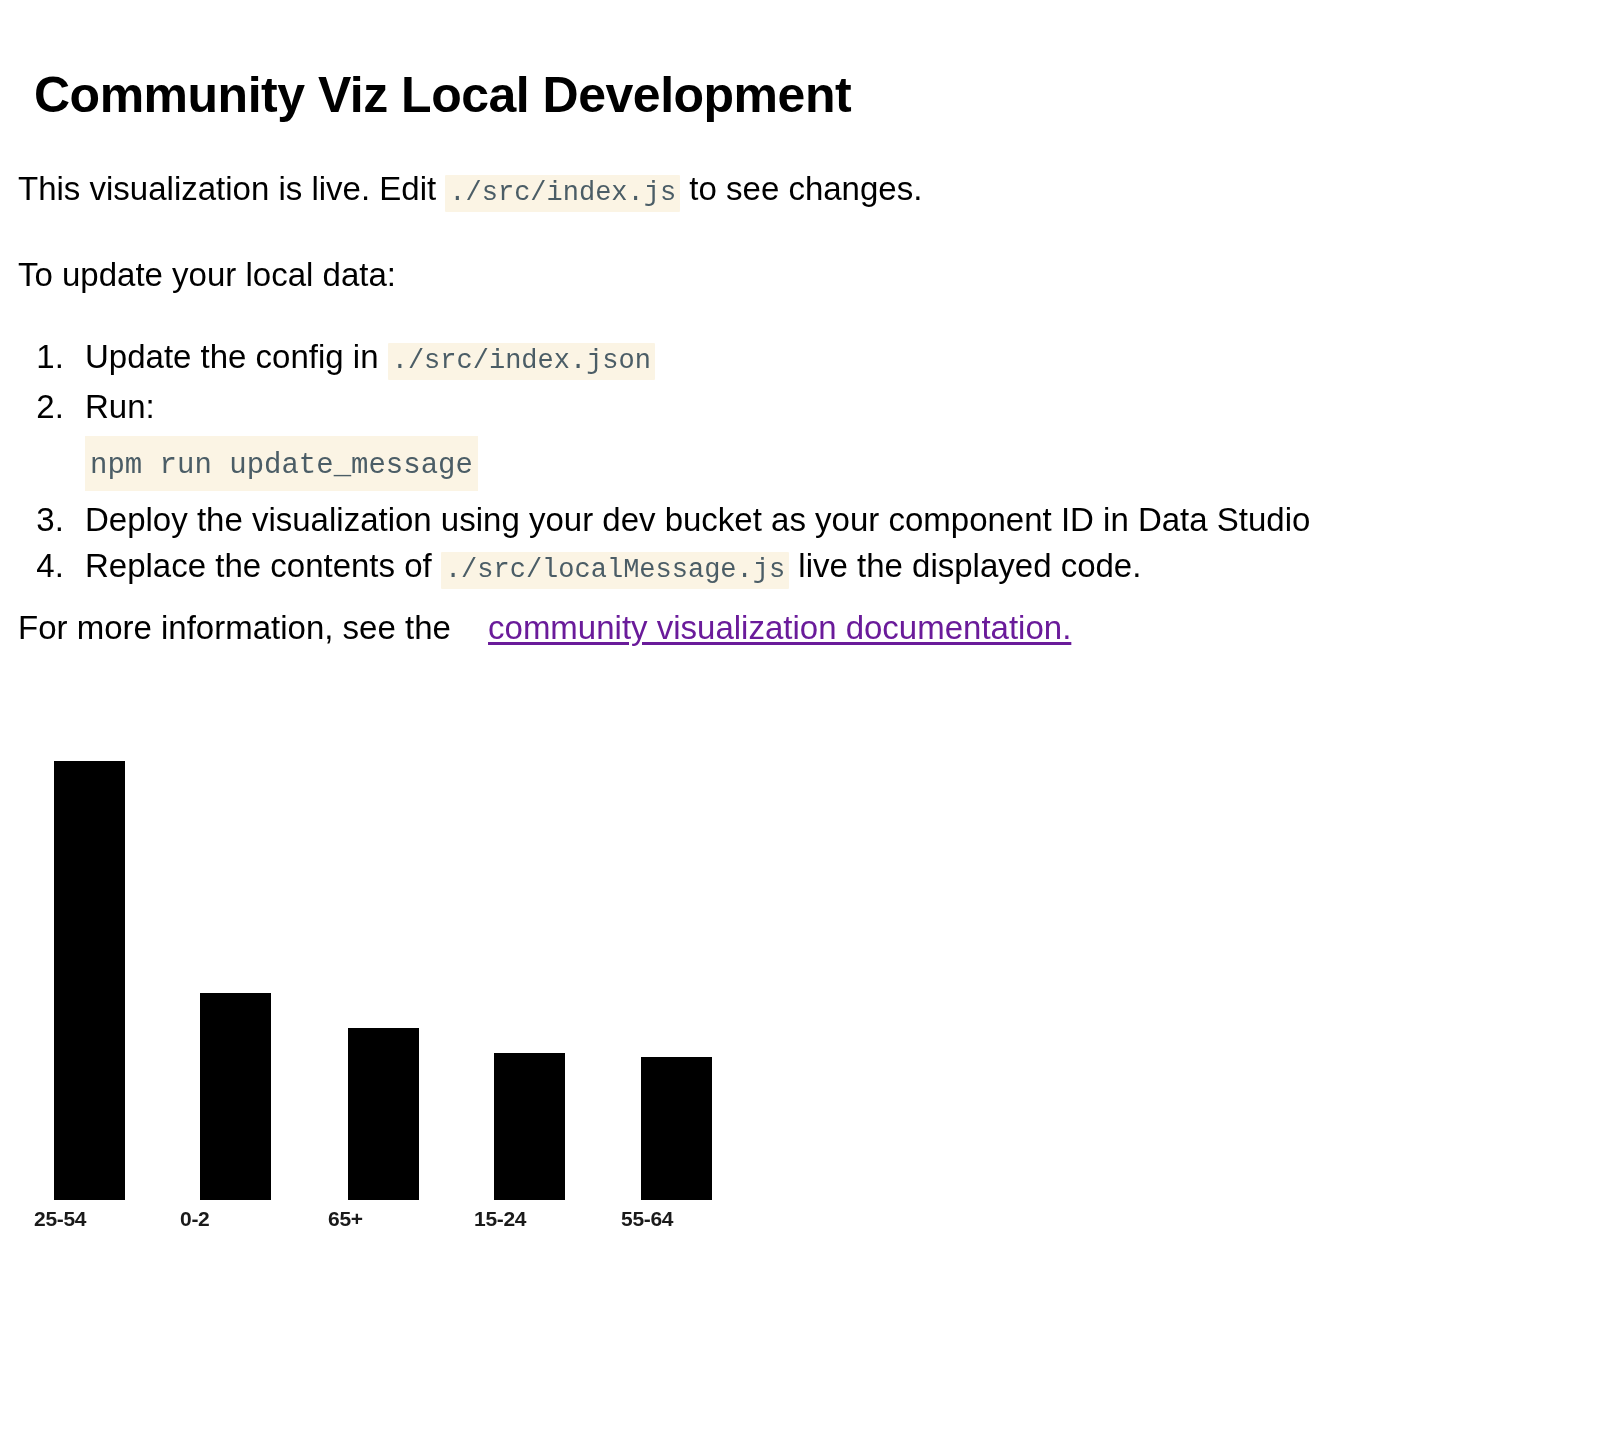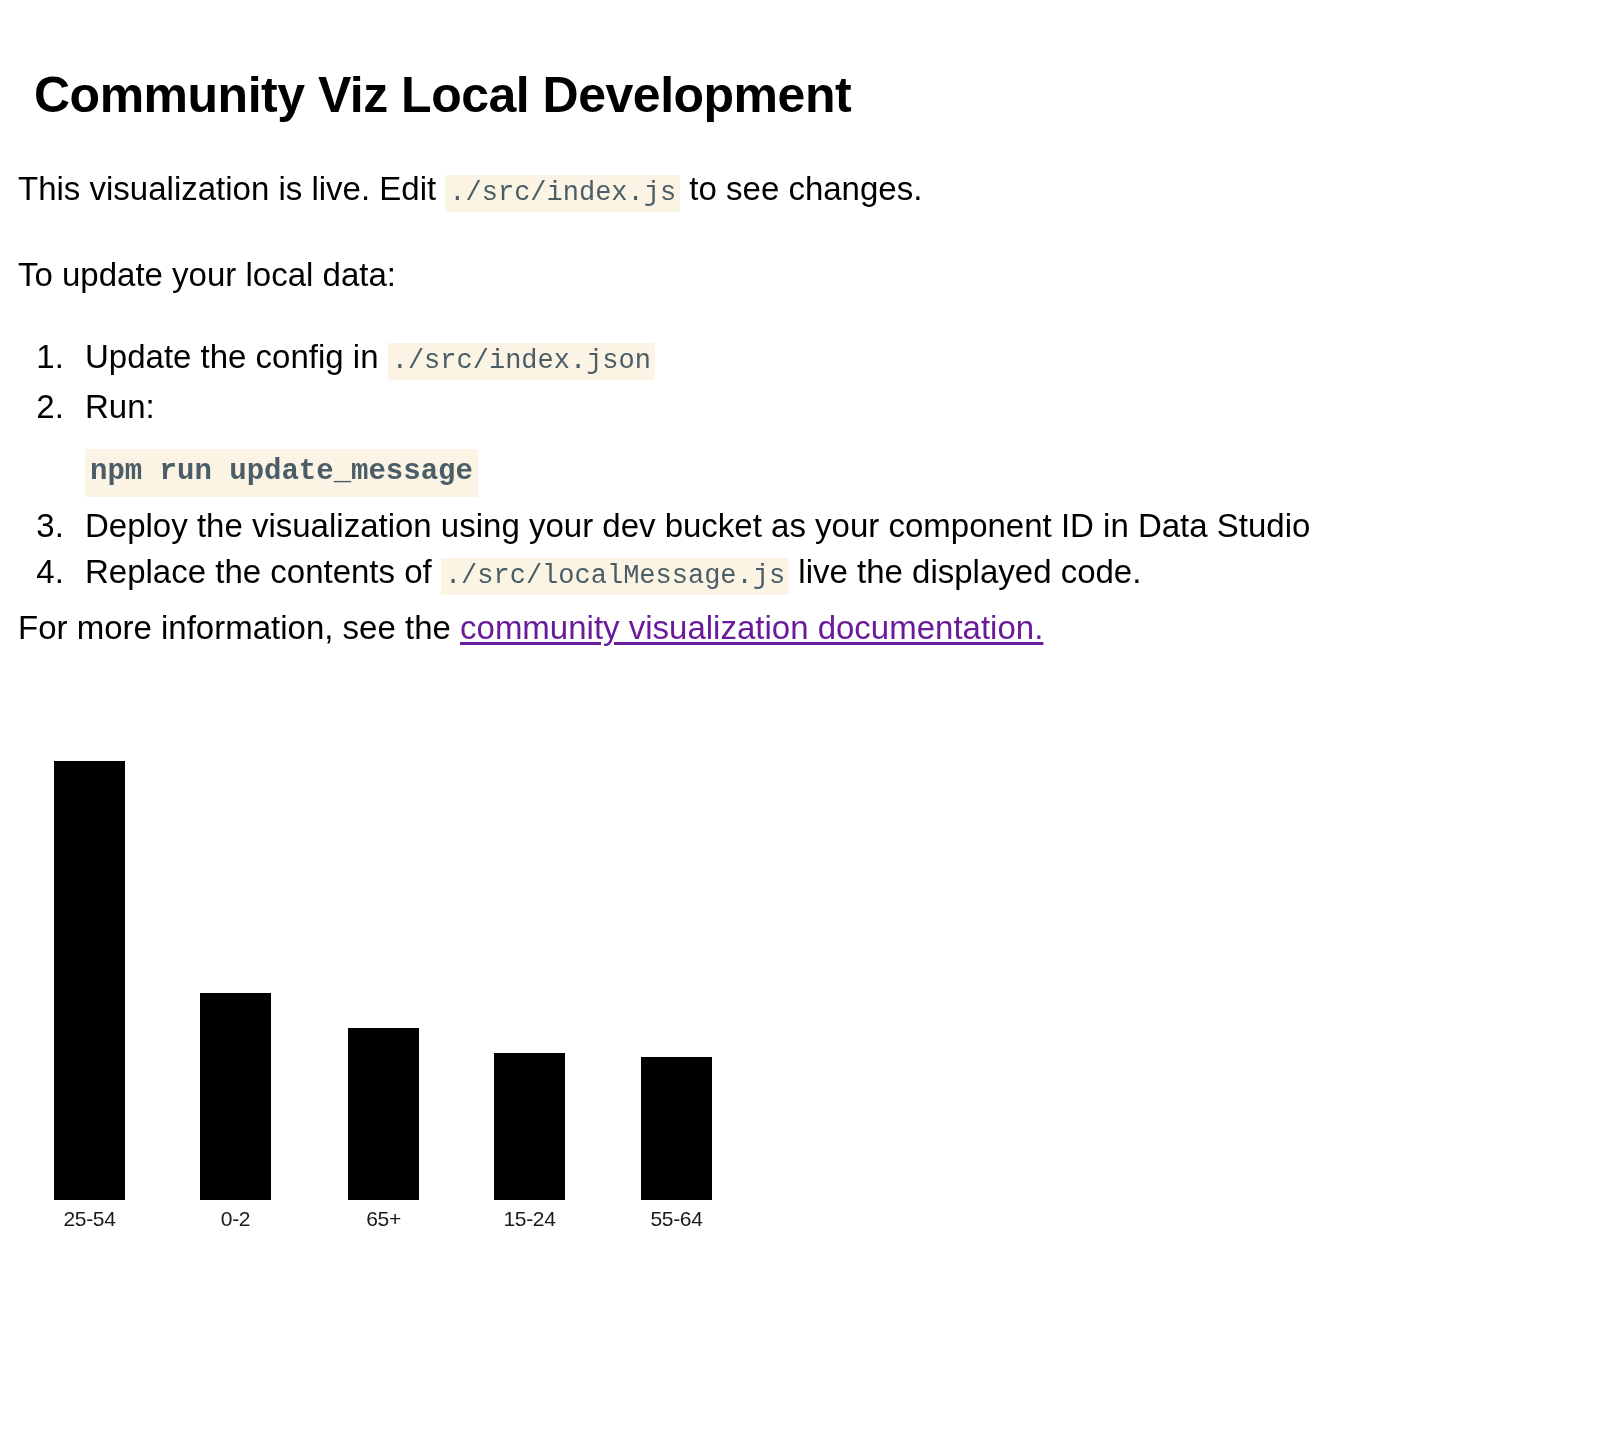--- a/index.html
+++ b/index.html
@@ -73,39 +73,39 @@
     line-height: 46px;
     color: #000000;
   }
   .steps > li {
     margin: 0;
     padding: 0 0 0 12px;
     white-space: nowrap;
   }
   .code-block {
     display: block;
-    margin: 19px 0 6px 0;
+    margin: 6px 0 6px 0;
     font-family: "Liberation Mono", "DejaVu Sans Mono", monospace;
     background: #fbf4e4;
     color: #4b5d66;
     font-size: 29px;
     line-height: 40px;
-    padding: 3px 5px 5px 5px;
+    padding: 10px 5px 5px 5px;
     width: max-content;
     white-space: pre;
-    font-weight: bold;
   }
 
   
   .doc-link {
     color: #6a1b9a;
     text-decoration: underline;
     text-decoration-color: #6a1b9a;
     text-underline-offset: 3px;
     cursor: pointer;
+    margin-left: 28px;
   }
 
   
   .chart {
     position: absolute;
     left: 18px;
     top: 700px;
     width: 760px;
     height: 560px;
   }
@@ -123,24 +123,23 @@
     flex-direction: column;
     justify-content: flex-end;
     align-items: center;
   }
   .bar {
     background: #000000;
     width: 100%;
   }
   .bar-label {
     position: absolute;
-    text-align: center;
     font-size: 21px;
     line-height: 26px;
-    font-weight: normal;
+    font-weight: bold;
     color: #1a1a1a;
     font-family: "Liberation Sans", sans-serif;
     letter-spacing: -0.3px;
     white-space: nowrap;
   }
 </style>
 </head>
 <body>
 
 <div class="page">

